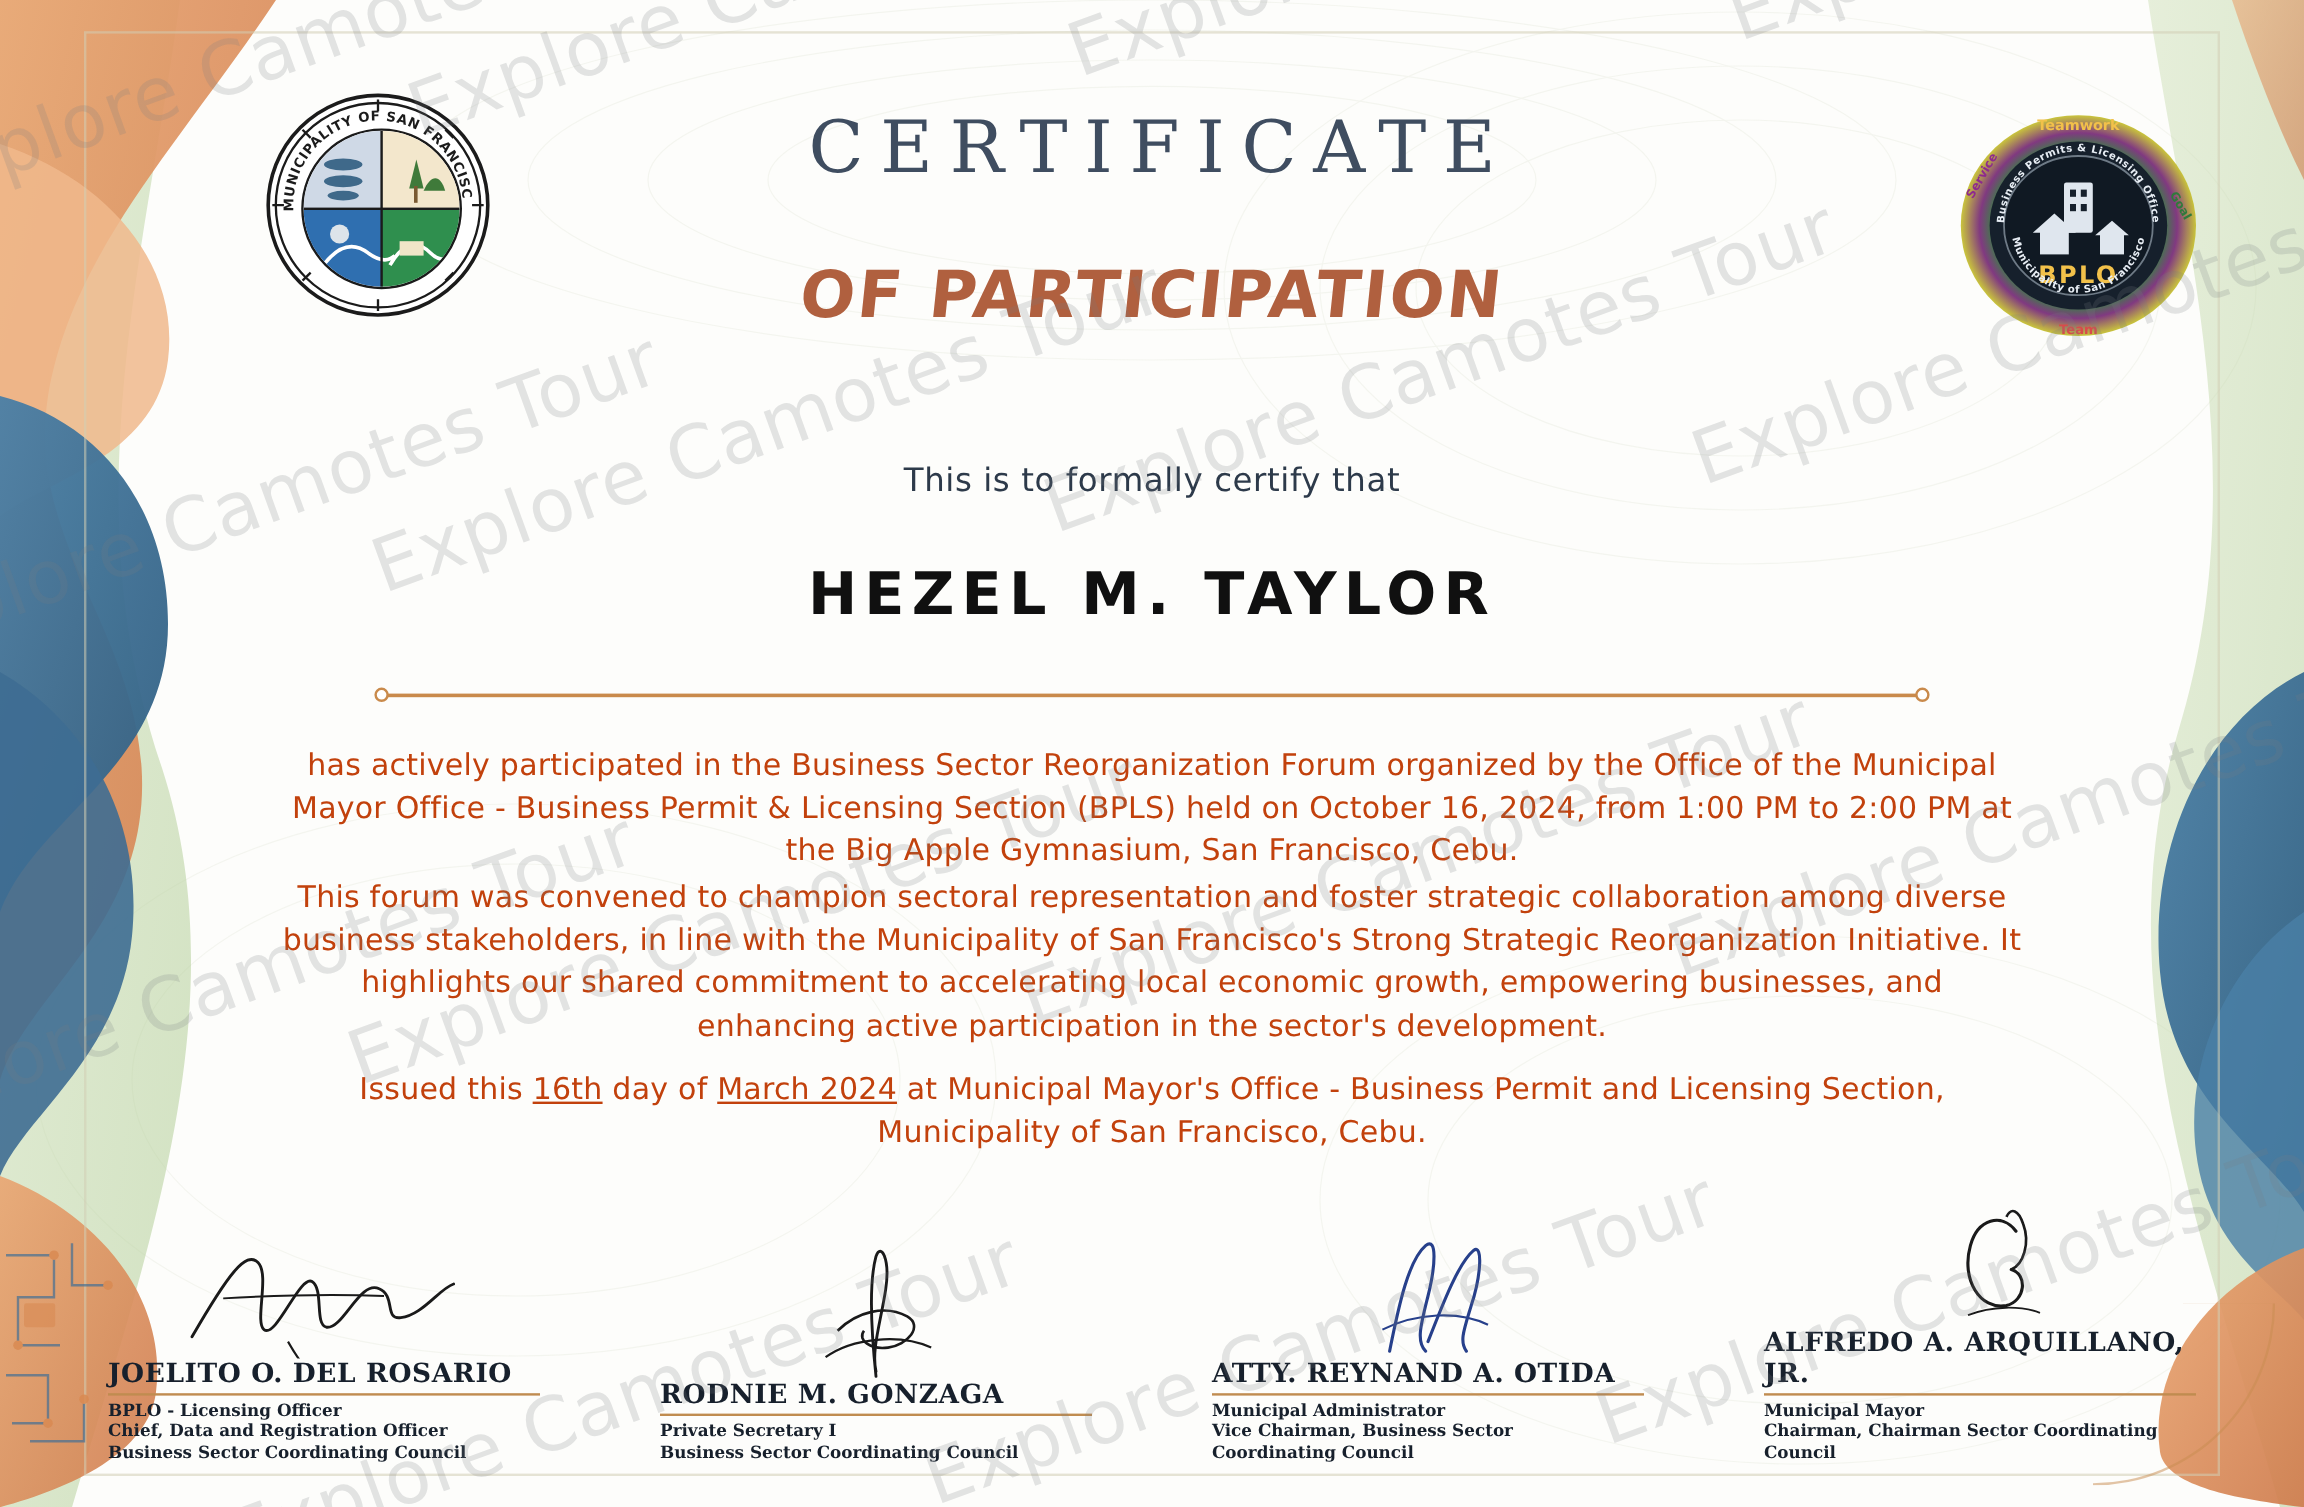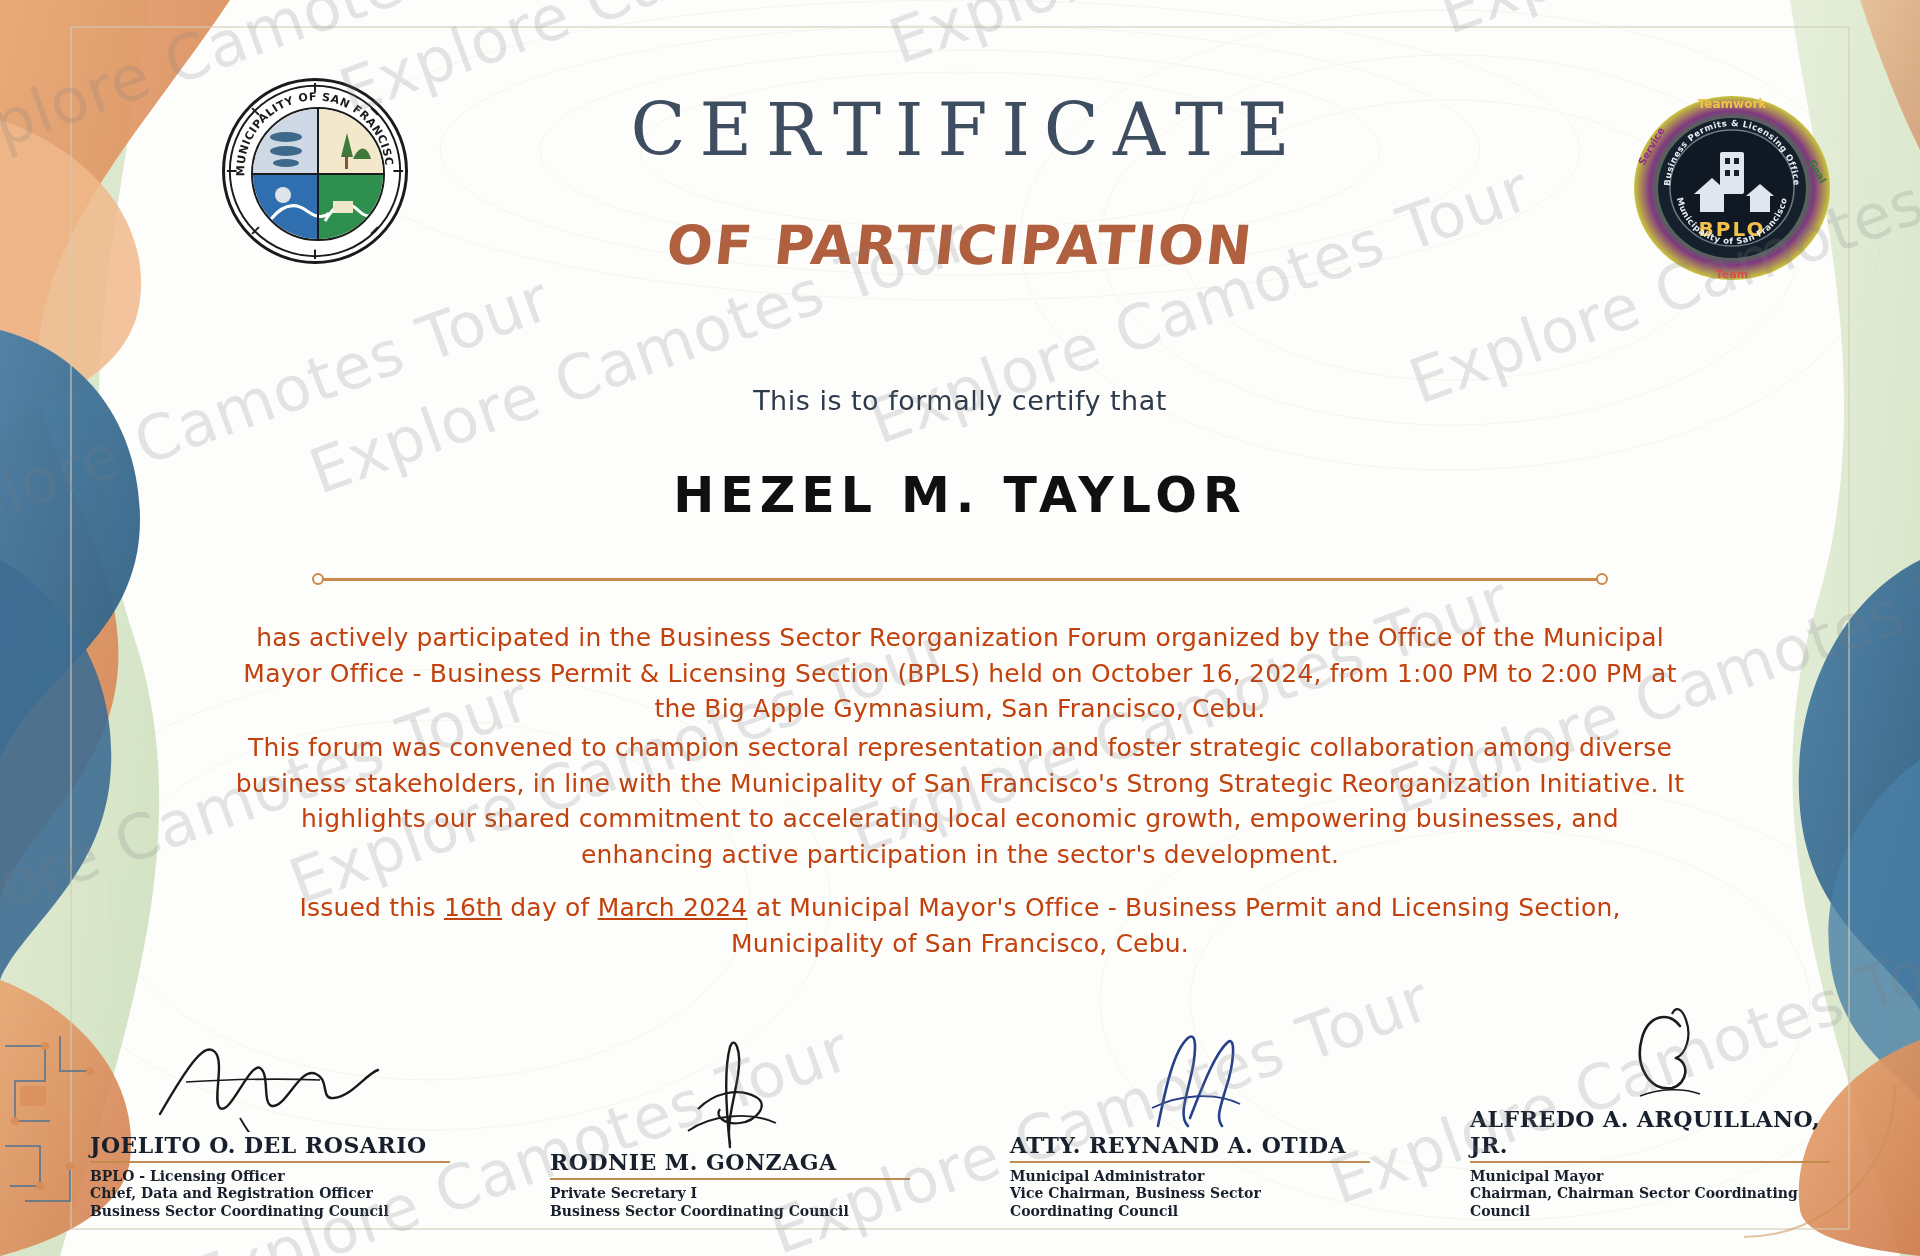--- a/index.html
+++ b/index.html
@@ -112,21 +112,21 @@
   }
 
   
   .title-main {
     position: absolute;
     left: 0;
     right: 0;
     top: 88px;
     text-align: center;
     font-family: "DejaVu Serif", serif;
-    font-size: 72px;
+    font-size: 60px;
     letter-spacing: 14px;
     color: #3f4d60;
     font-weight: 400;
     text-indent: 14px;
   }
   .title-sub {
     position: absolute;
     left: 0;
     right: 0;
     top: 214px;

